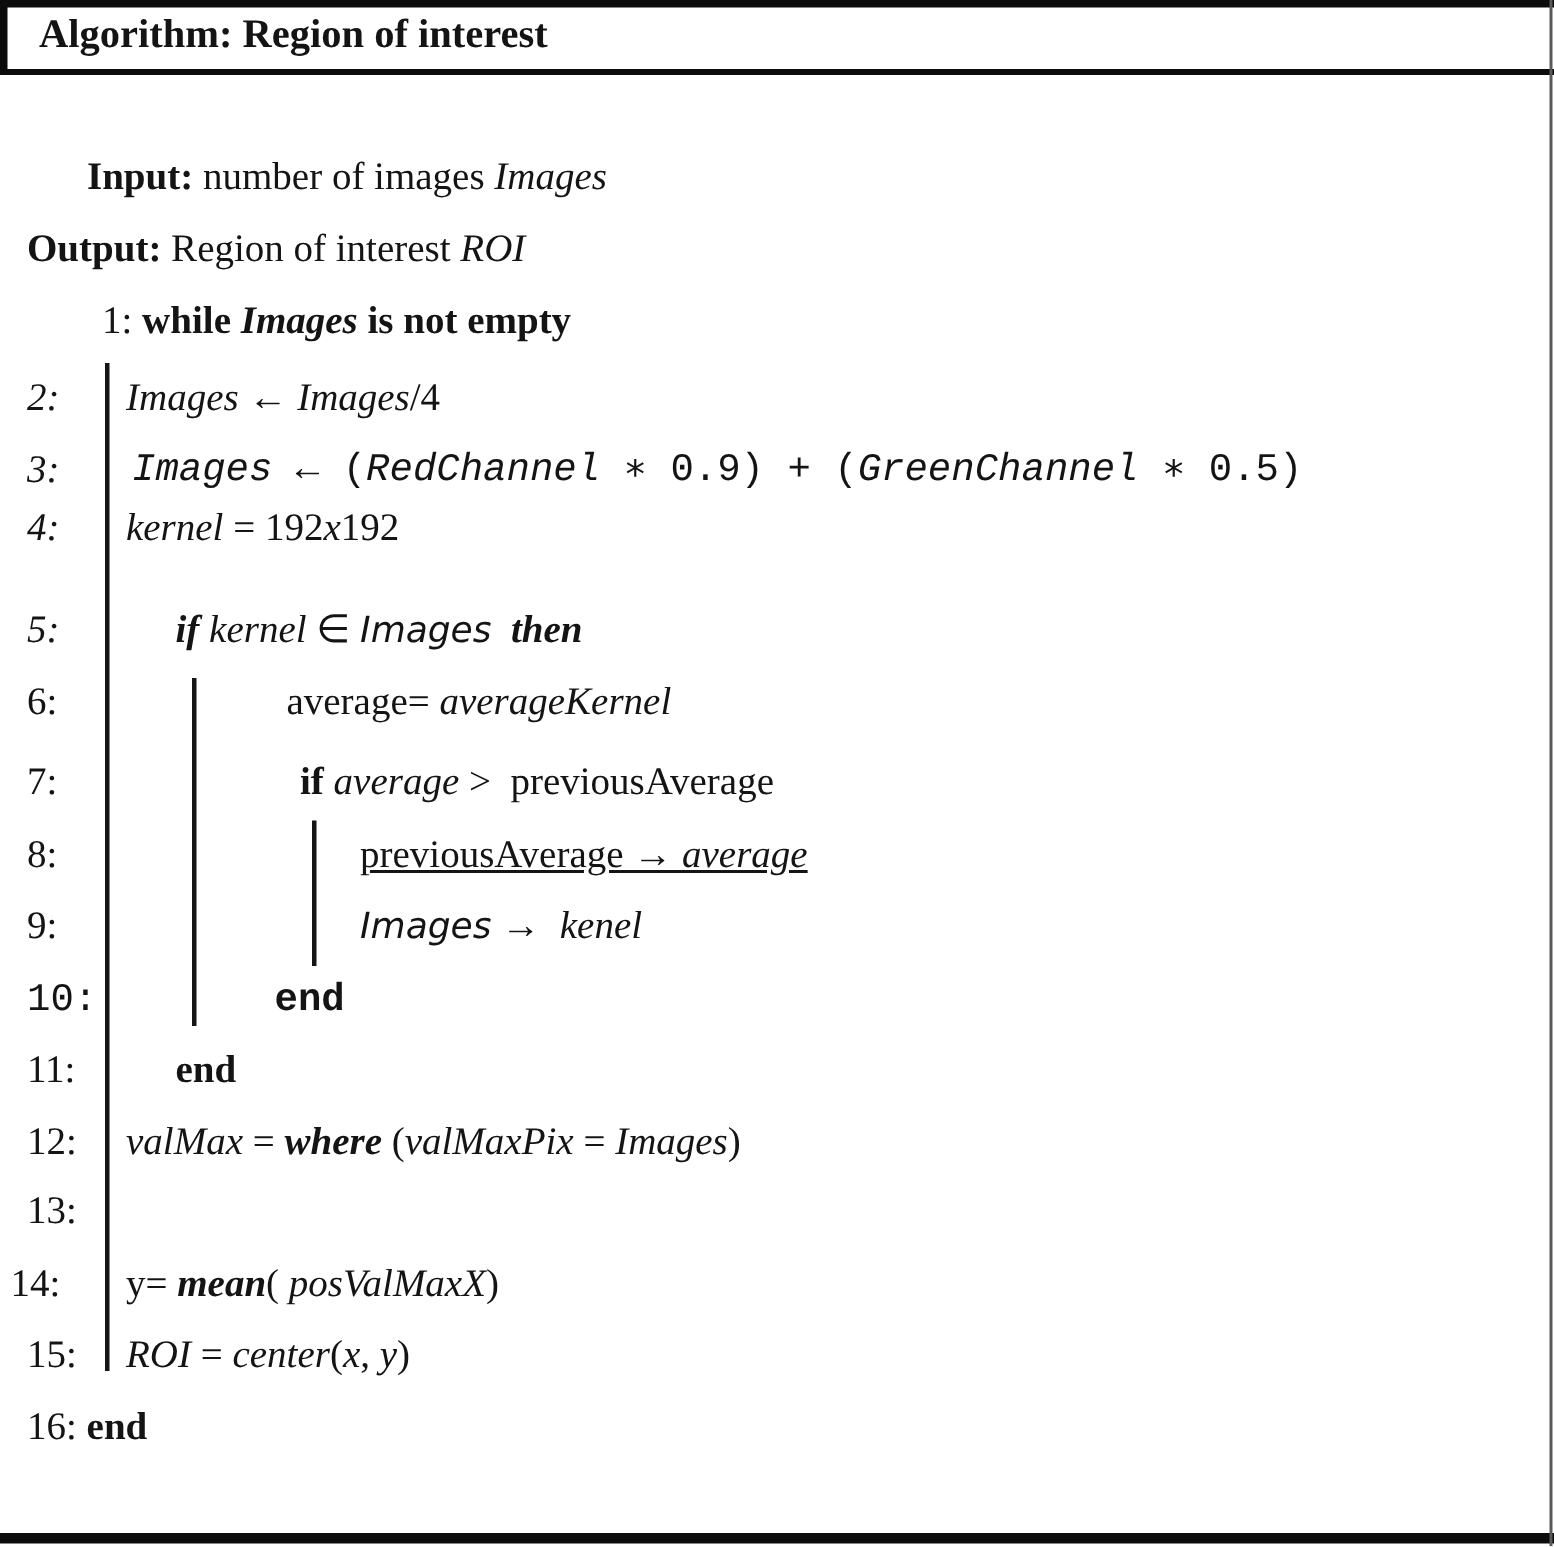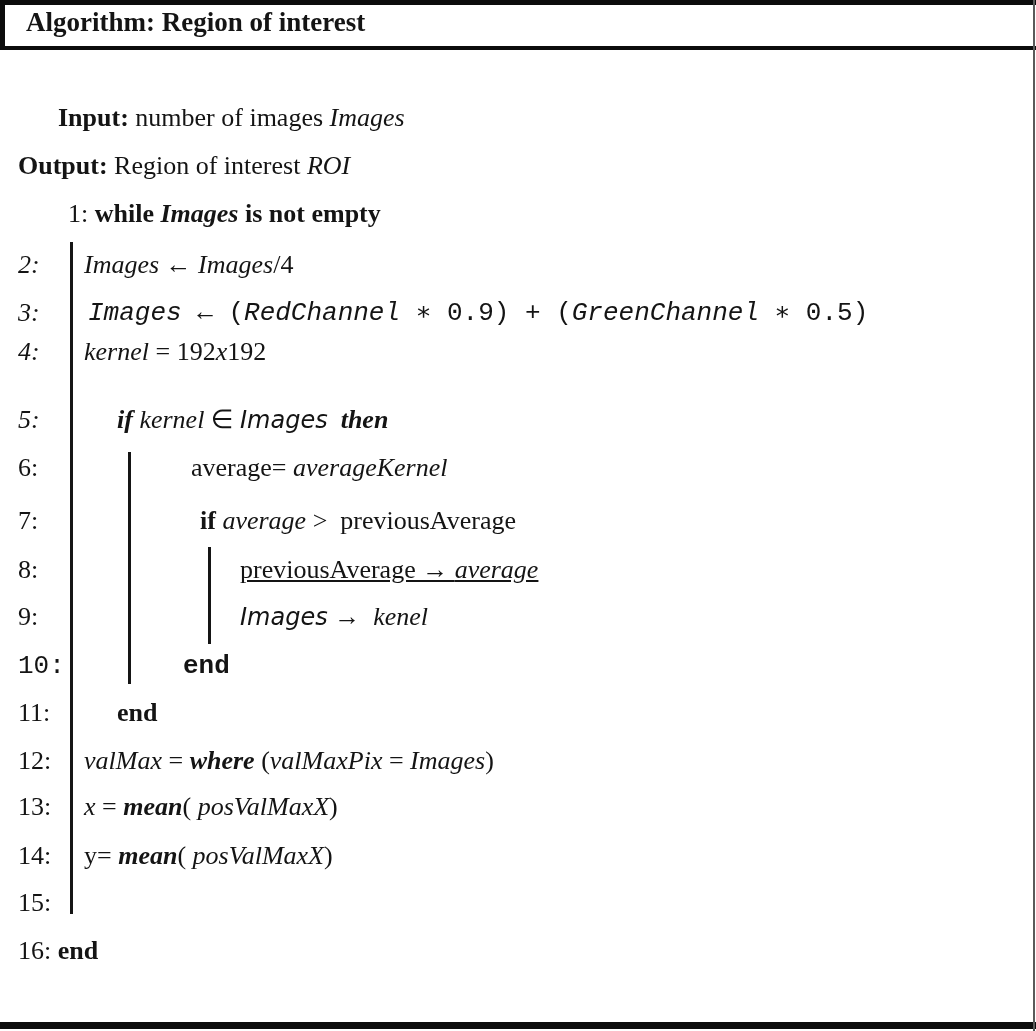--- a/index.html
+++ b/index.html
@@ -90,28 +90,28 @@
       <div class="algo-line" style="top: 696px;">
         <span class="num seg-n" style="left: 18px;">11:</span>
         <span class="content" style="left: 117px;"><span class="seg-b">end</span></span>
       </div>
       <div class="algo-line" style="top: 744px;">
         <span class="num seg-n" style="left: 18px; text-align: center;">12:</span>
         <span class="content" style="left: 84px;"><span class="seg-i">valMax</span><span class="seg-n"> = </span><span class="seg-bi">where</span><span class="seg-n"> (</span><span class="seg-i">valMaxPix</span><span class="seg-n"> = </span><span class="seg-i">Images</span><span class="seg-n">)</span></span>
       </div>
       <div class="algo-line" style="top: 790px;">
         <span class="num seg-n" style="left: 18px;">13:</span>
-        <span class="content" style="left: 84px;"><span class="seg-i">x</span><span class="seg-n"> = </span><span class="seg-bi">mean</span><span class="seg-n">( </span><span class="seg-i">posValMaxX</span><span class="seg-n">)</span></span>
       </div>
       <div class="algo-line" style="top: 839px;">
-        <span class="num seg-n" style="left: 18px; text-align: center;">14:</span>
+        <span class="num seg-n" style="left: 7px; text-align: center;">14:</span>
         <span class="content" style="left: 84px;"><span class="seg-n">y= </span><span class="seg-bi">mean</span><span class="seg-n">( </span><span class="seg-i">posValMaxX</span><span class="seg-n">)</span></span>
       </div>
       <div class="algo-line" style="top: 886px;">
         <span class="num seg-n" style="left: 18px;">15:</span>
+        <span class="content" style="left: 84px;"><span class="seg-i">ROI</span><span class="seg-n"> = </span><span class="seg-i">center</span><span class="seg-n">(</span><span class="seg-i">x</span><span class="seg-n">, </span><span class="seg-i">y</span><span class="seg-n">)</span></span>
       </div>
       <div class="algo-line" style="top: 934px;">
         <span class="content" style="left: 18px;"><span class="seg-n">16: </span><span class="seg-b">end</span></span>
       </div>
     </div>
   <div id="bars-container">
       <div class="scope-bar" style="left: 70px; top: 242px; height: 672px;"></div>
       <div class="scope-bar" style="left: 128px; top: 452px; height: 232px;"></div>
       <div class="scope-bar" style="left: 208px; top: 547px; height: 97px;"></div>
     </div>

